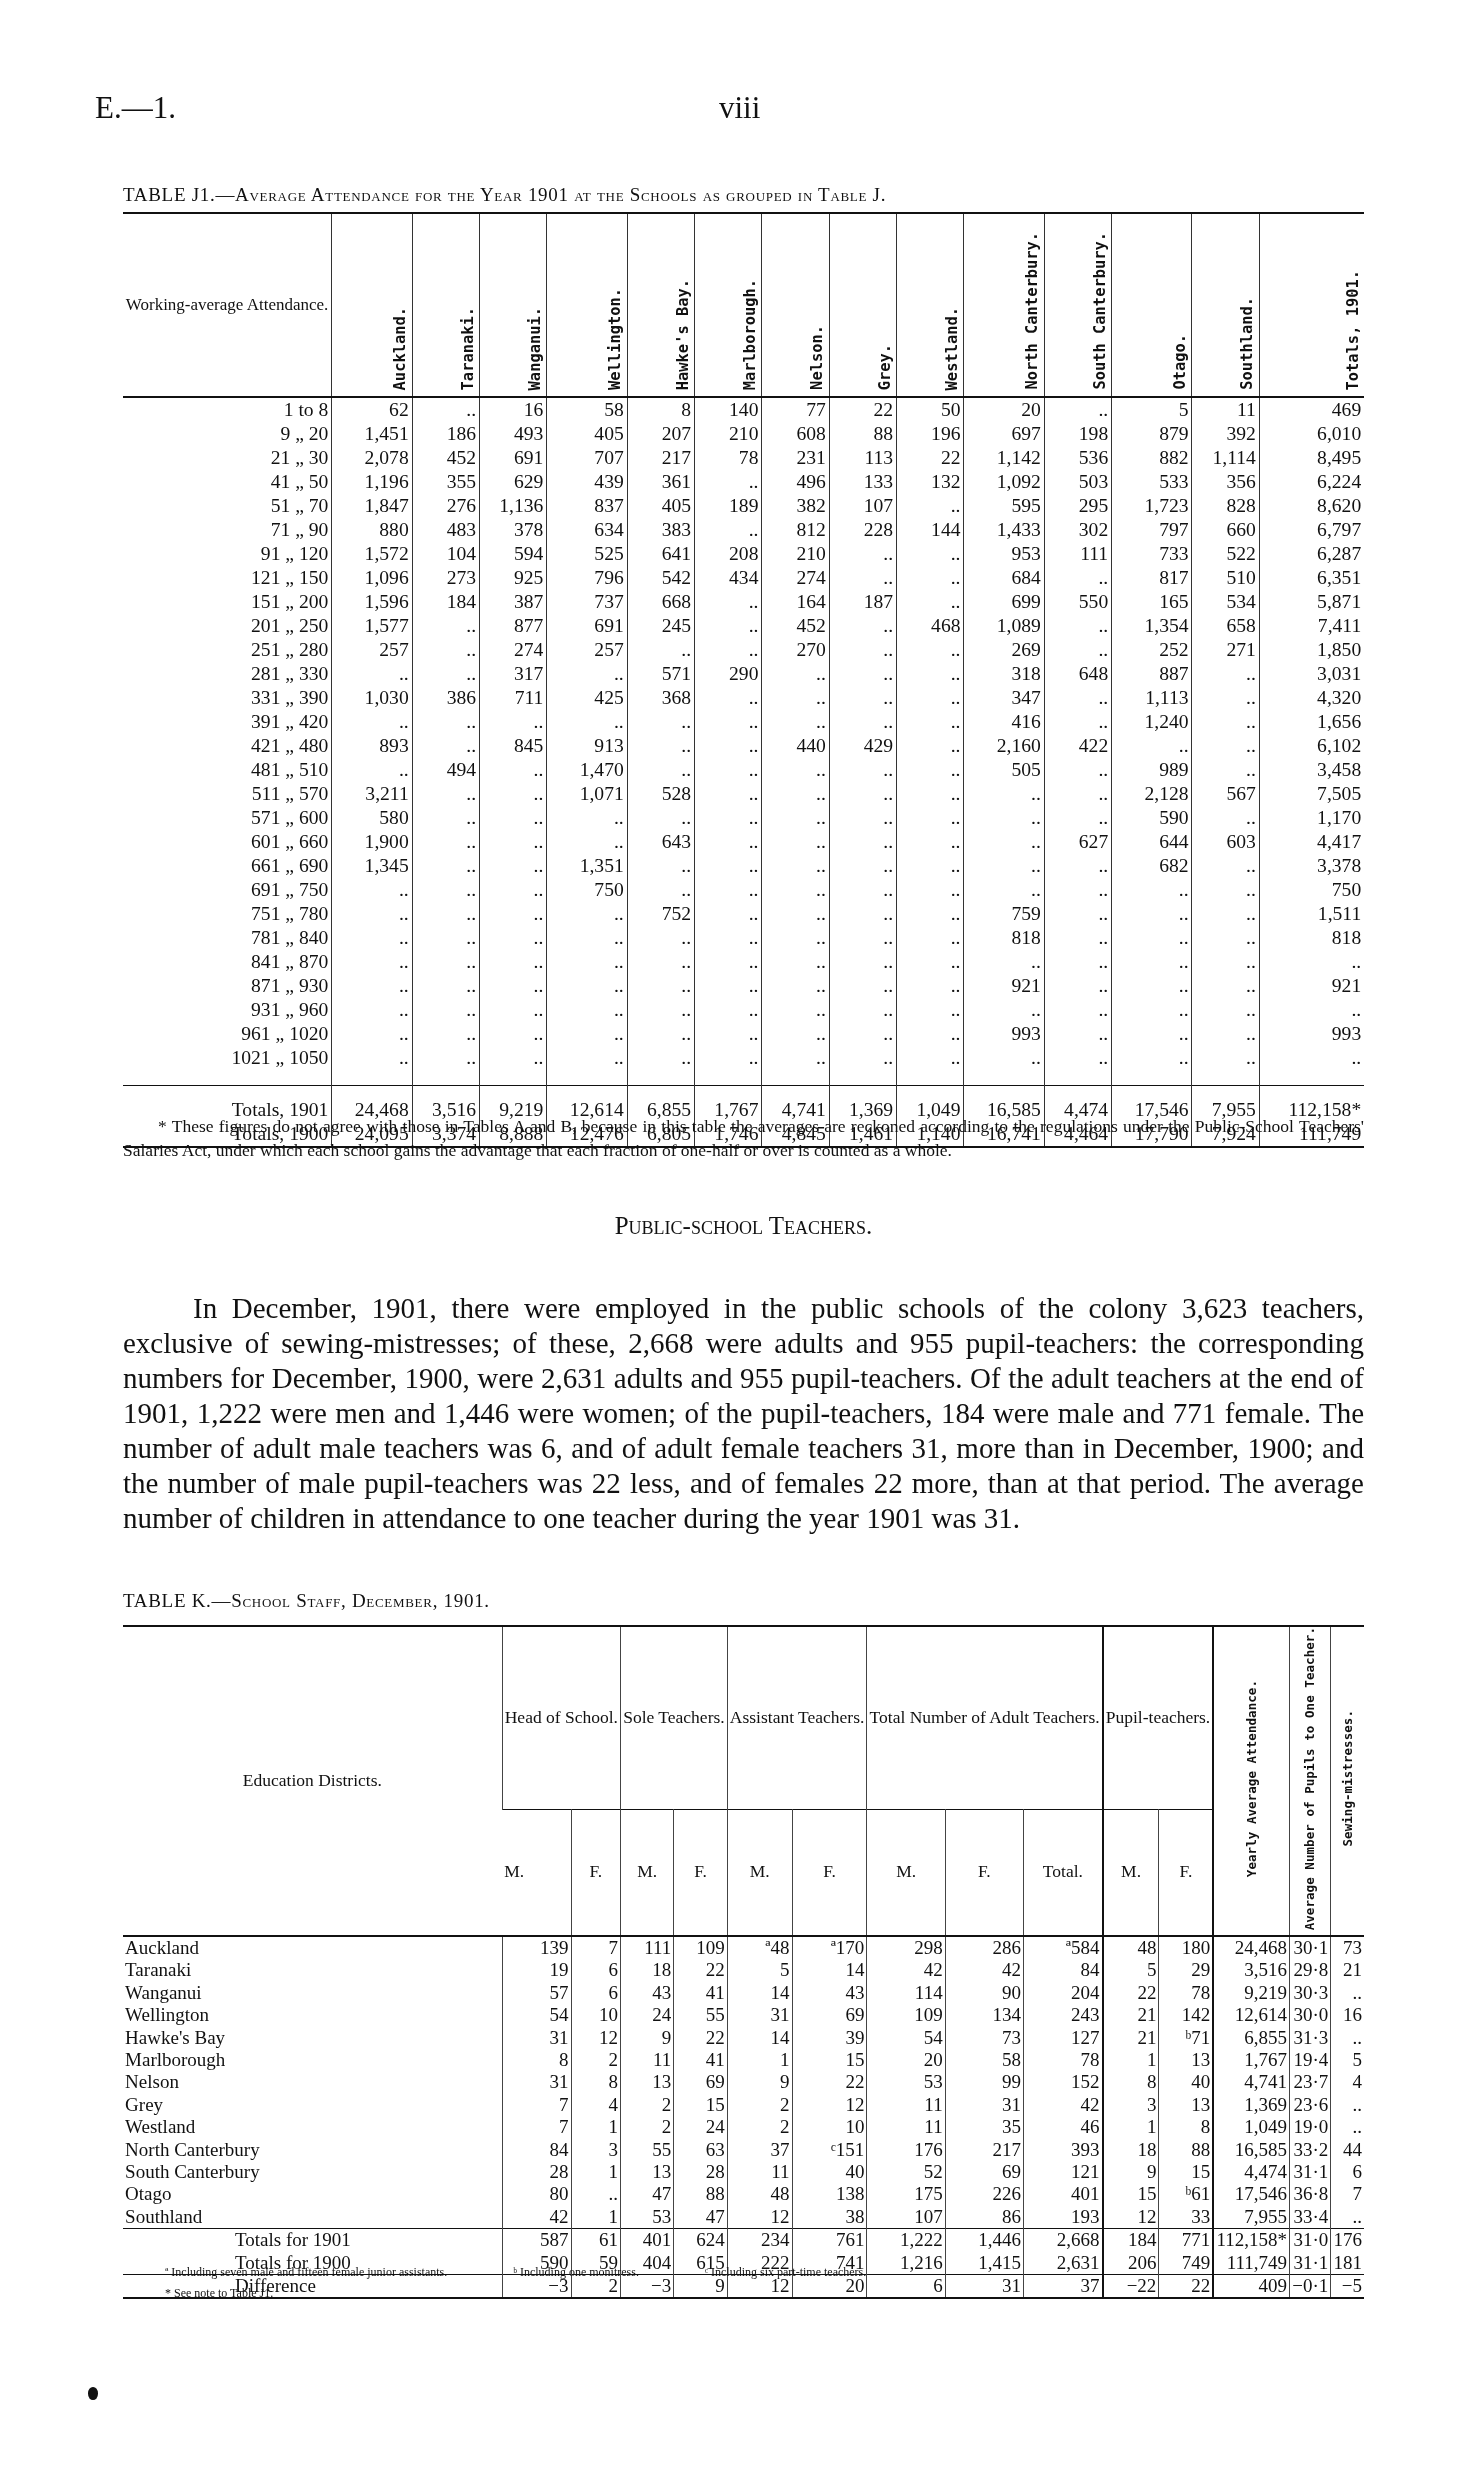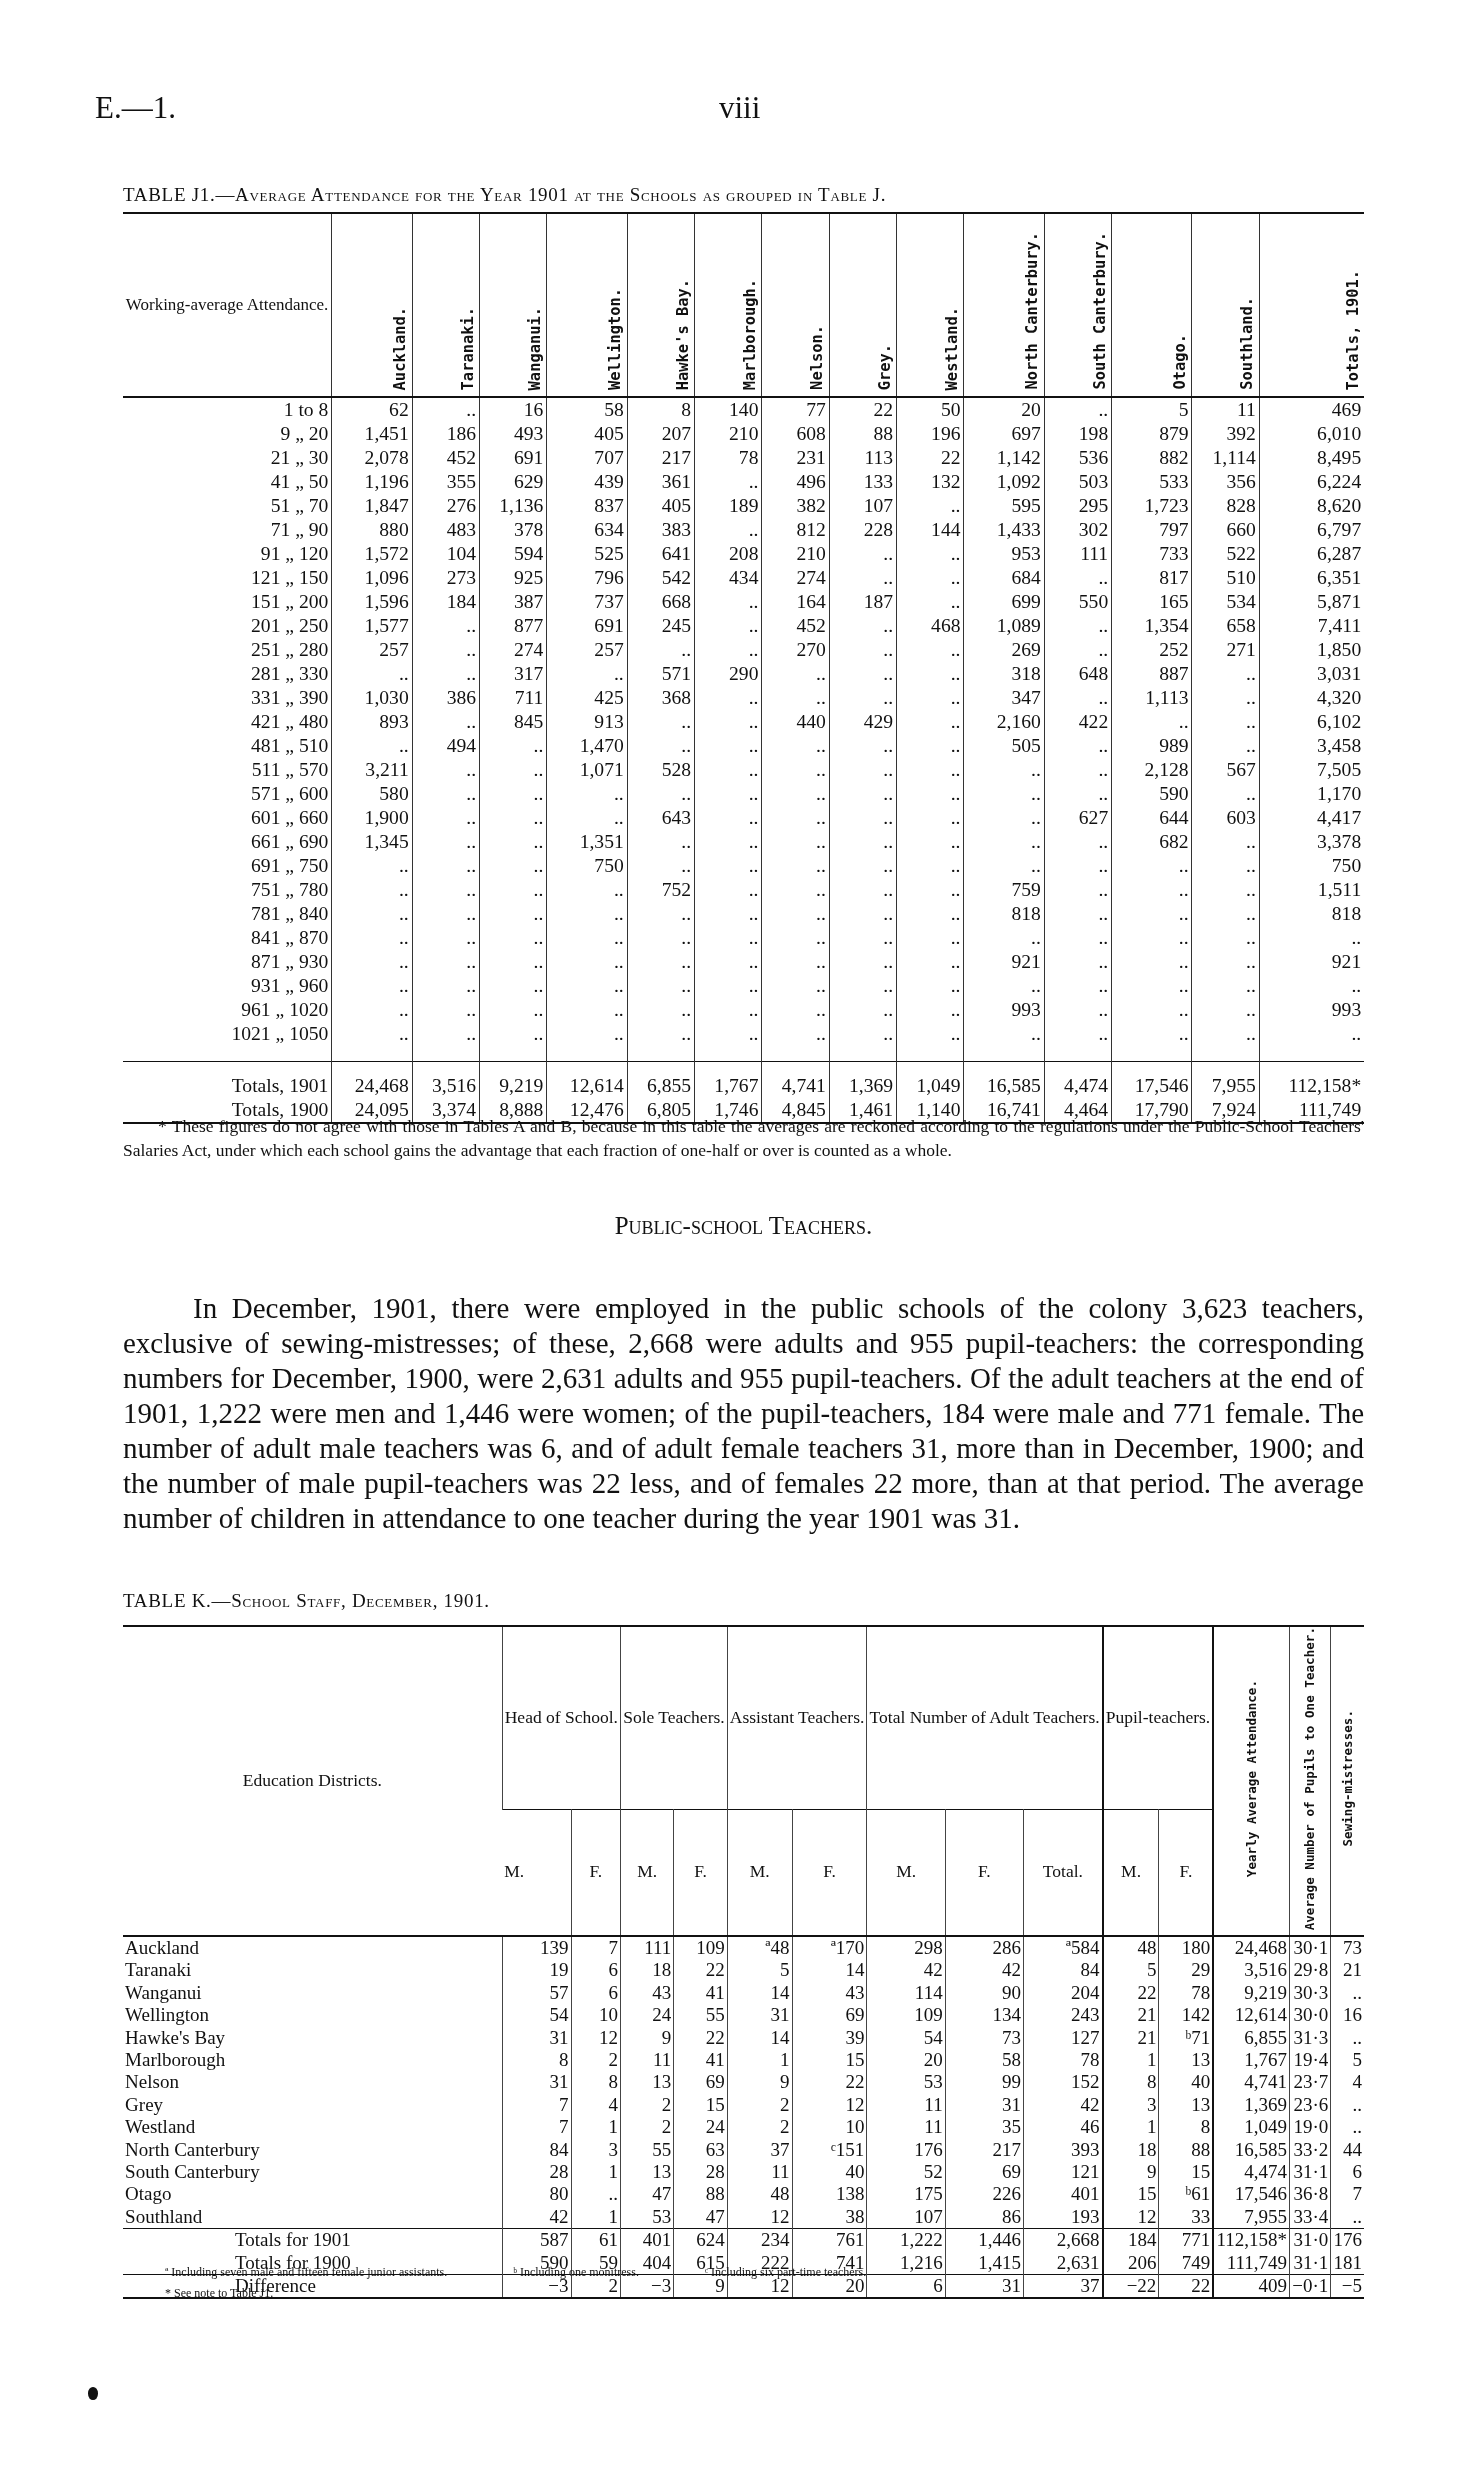--- a/index.html
+++ b/index.html
@@ -286,20 +286,37 @@
           <td>..</td>
           <td>..</td>
           <td>..</td>
           <td>347</td>
           <td>..</td>
           <td>1,113</td>
           <td>..</td>
           <td>4,320</td>
         </tr>
         <tr>
+          <td>391 „ 420</td>
+          <td>..</td>
+          <td>..</td>
+          <td>..</td>
+          <td>..</td>
+          <td>..</td>
+          <td>..</td>
+          <td>..</td>
+          <td>..</td>
+          <td>..</td>
+          <td>416</td>
+          <td>..</td>
+          <td>1,240</td>
+          <td>..</td>
+          <td>1,656</td>
+        </tr>
+        <tr>
           <td>421 „ 480</td>
           <td>893</td>
           <td>..</td>
           <td>845</td>
           <td>913</td>
           <td>..</td>
           <td>..</td>
           <td>440</td>
           <td>429</td>
           <td>..</td>

